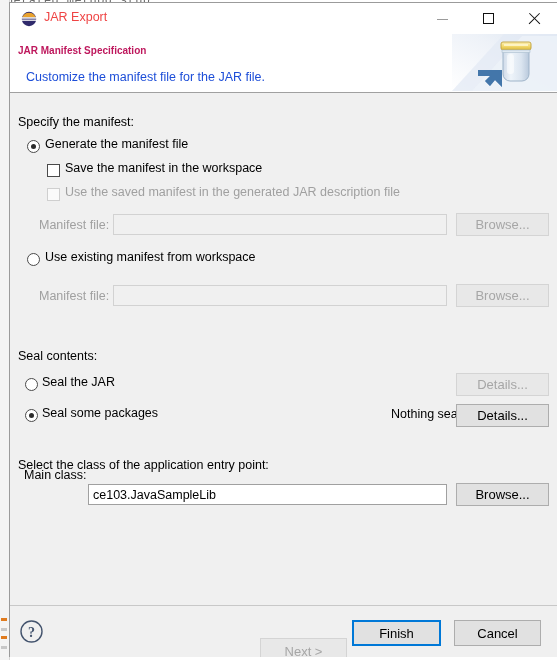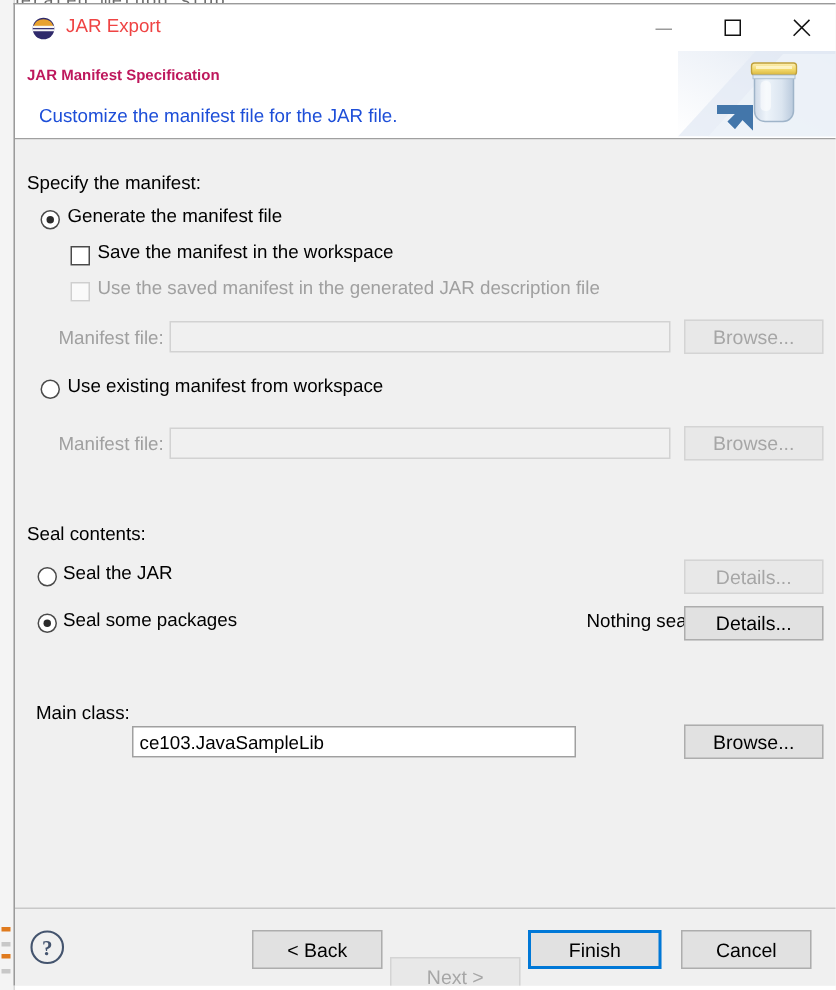--- a/index.html
+++ b/index.html
@@ -352,32 +352,32 @@
 
     <div class="radio" style="left:15px; top:285px;"></div>
     <div class="lbl" style="left:32px; top:282px;">Seal the JAR</div>
     <button class="pbtn dis" style="left:446px; top:280px; width:93px;" disabled="">Details...</button>
 
     <div class="radio checked" style="left:15px; top:316px;"></div>
     <div class="lbl" style="left:32px; top:313px;">Seal some packages</div>
     <div class="lbl" style="left:381px; top:314px;">Nothing sealed</div>
     <button class="pbtn" style="left:446px; top:311px; width:93px;">Details...</button>
 
+    <div class="lbl" style="left:8px; top:365px;">Select the class of the application entry point:</div>
 
     <div class="lbl" style="left:14px; top:375px;">Main class:</div>
-    <input class="tinput" style="left: 78px; top: 391px; width: 296px;" value="ce103.JavaSampleLib">
+    <input class="tinput" style="left: 78px; top: 391px; width: 359px;" value="ce103.JavaSampleLib">
     <button class="pbtn" style="left:446px; top:390px; width:93px;">Browse...</button>
   </div>
 
   <div id="footer">
     <span id="help-icon">
       <svg width="25" height="25" viewBox="0 0 25 25">
         <circle cx="12.5" cy="12.5" r="10.5" fill="none" stroke="#44546e" stroke-width="1.4"></circle>
         <text x="12.5" y="17.6" font-family="Liberation Serif, serif" font-size="14" font-weight="bold" fill="#44546e" text-anchor="middle">?</text>
       </svg>
     </span>
-    <button class="pbtn" style="left:158px; top:14px; width:87px; height:26px;">&lt; Back</button>
     <button class="pbtn dis" style="left:250px; top:14px; width:87px; height:26px;margin-top:18px;" disabled="">Next &gt;</button>
     <button class="pbtn focus" style="left:342px; top:14px; width:89px; height:26px;">Finish</button>
     <button class="pbtn" style="left:444px; top:14px; width:87px; height:26px;">Cancel</button>
   </div>
 
 </div>
 
 </body></html>

